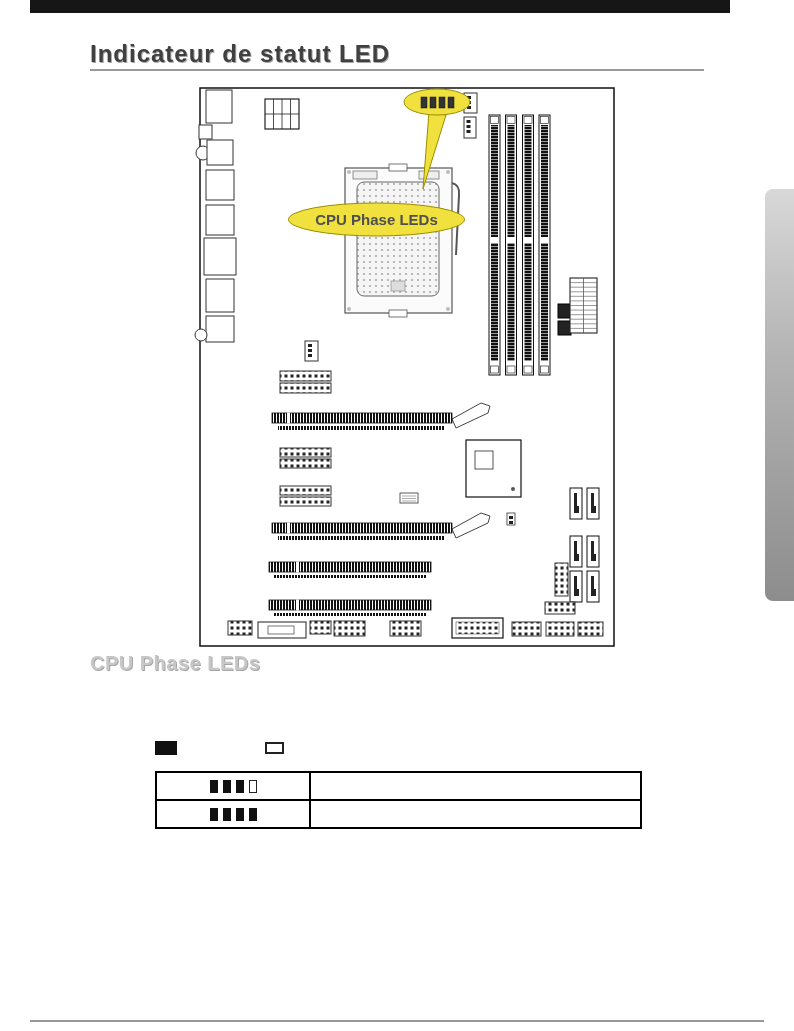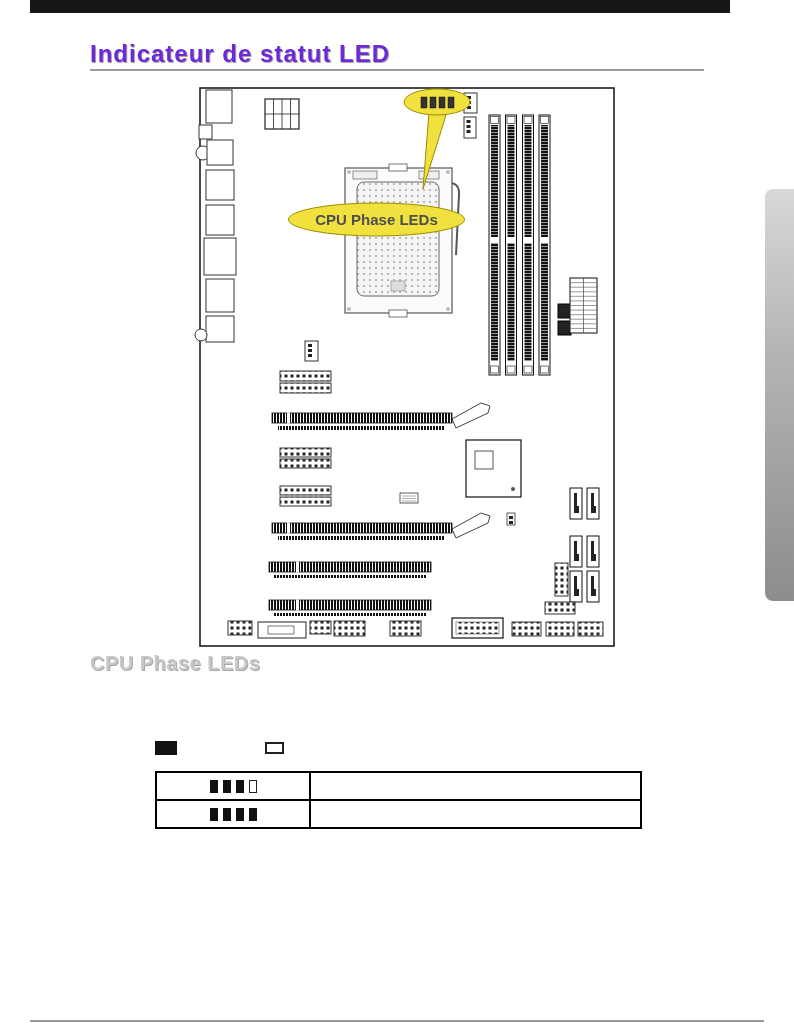--- a/index.html
+++ b/index.html
@@ -4,21 +4,21 @@
 <style>
   * { margin:0; padding:0; box-sizing:border-box; }
   html,body { background:#fff; }
   body {
     width:794px; height:1031px; position:relative; overflow:hidden;
     font-family:"Liberation Sans", sans-serif;
   }
   .topbar { position:absolute; left:30px; top:0; width:700px; height:13px; background:#161616; }
   .h1 {
     position:absolute; left:90px; top:40px; font-size:24px; font-weight:bold;
-    color:#6d28d9; letter-spacing:1px; text-shadow:1px 1px 0 #a6a6a6;
+    color:#404040; letter-spacing:1px; text-shadow:1px 1px 0 #a6a6a6;
   }
   .rule { position:absolute; left:90px; top:69px; width:614px; height:2px; background:#9a9a9a; }
   .diagram { position:absolute; left:193px; top:85px; width:440px; height:575px; }
   .h2 {
     position:absolute; left:90px; top:652px; font-size:20px; font-weight:bold;
     color:#c7c7c7; letter-spacing:.5px; text-shadow:1px 1px 0 #a6a6a6;
   }
   .legend { position:absolute; left:155px; top:741px; width:300px; height:16px; }
   .swatch-on { position:absolute; left:0; top:0; width:22px; height:14px; background:#111; }
   .swatch-off { position:absolute; left:110px; top:1px; width:19px; height:12px; background:#fff; border:2px solid #222; }

